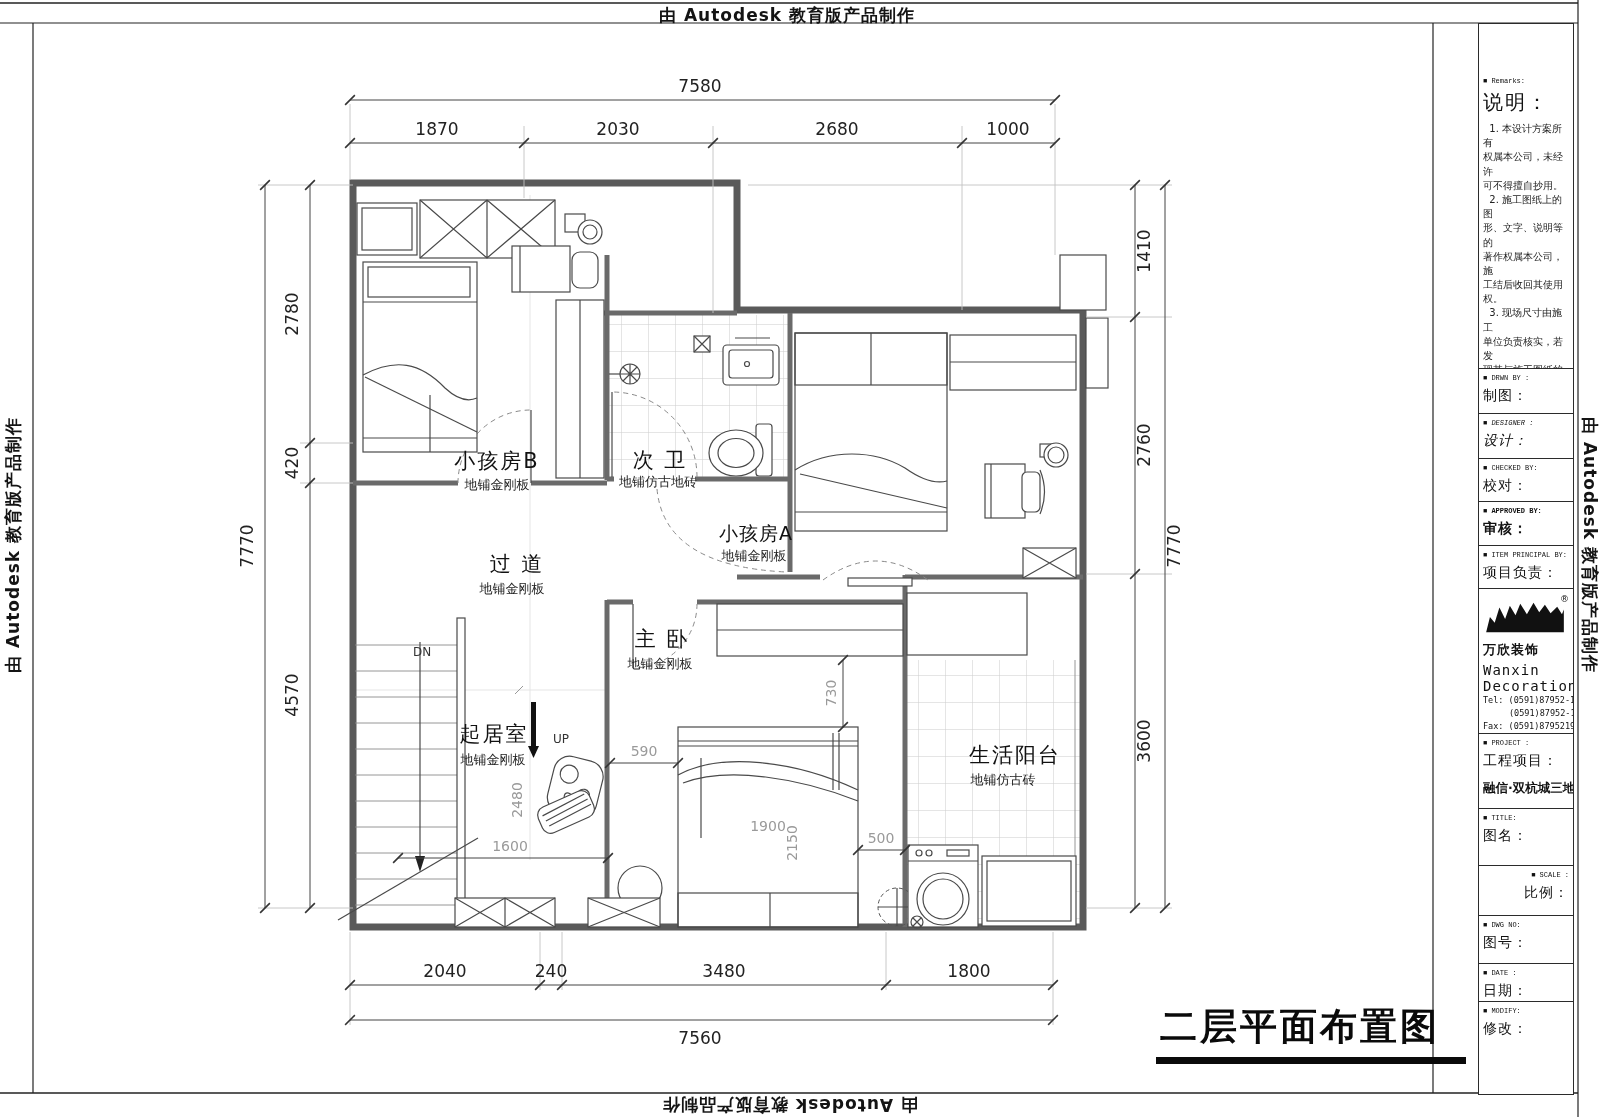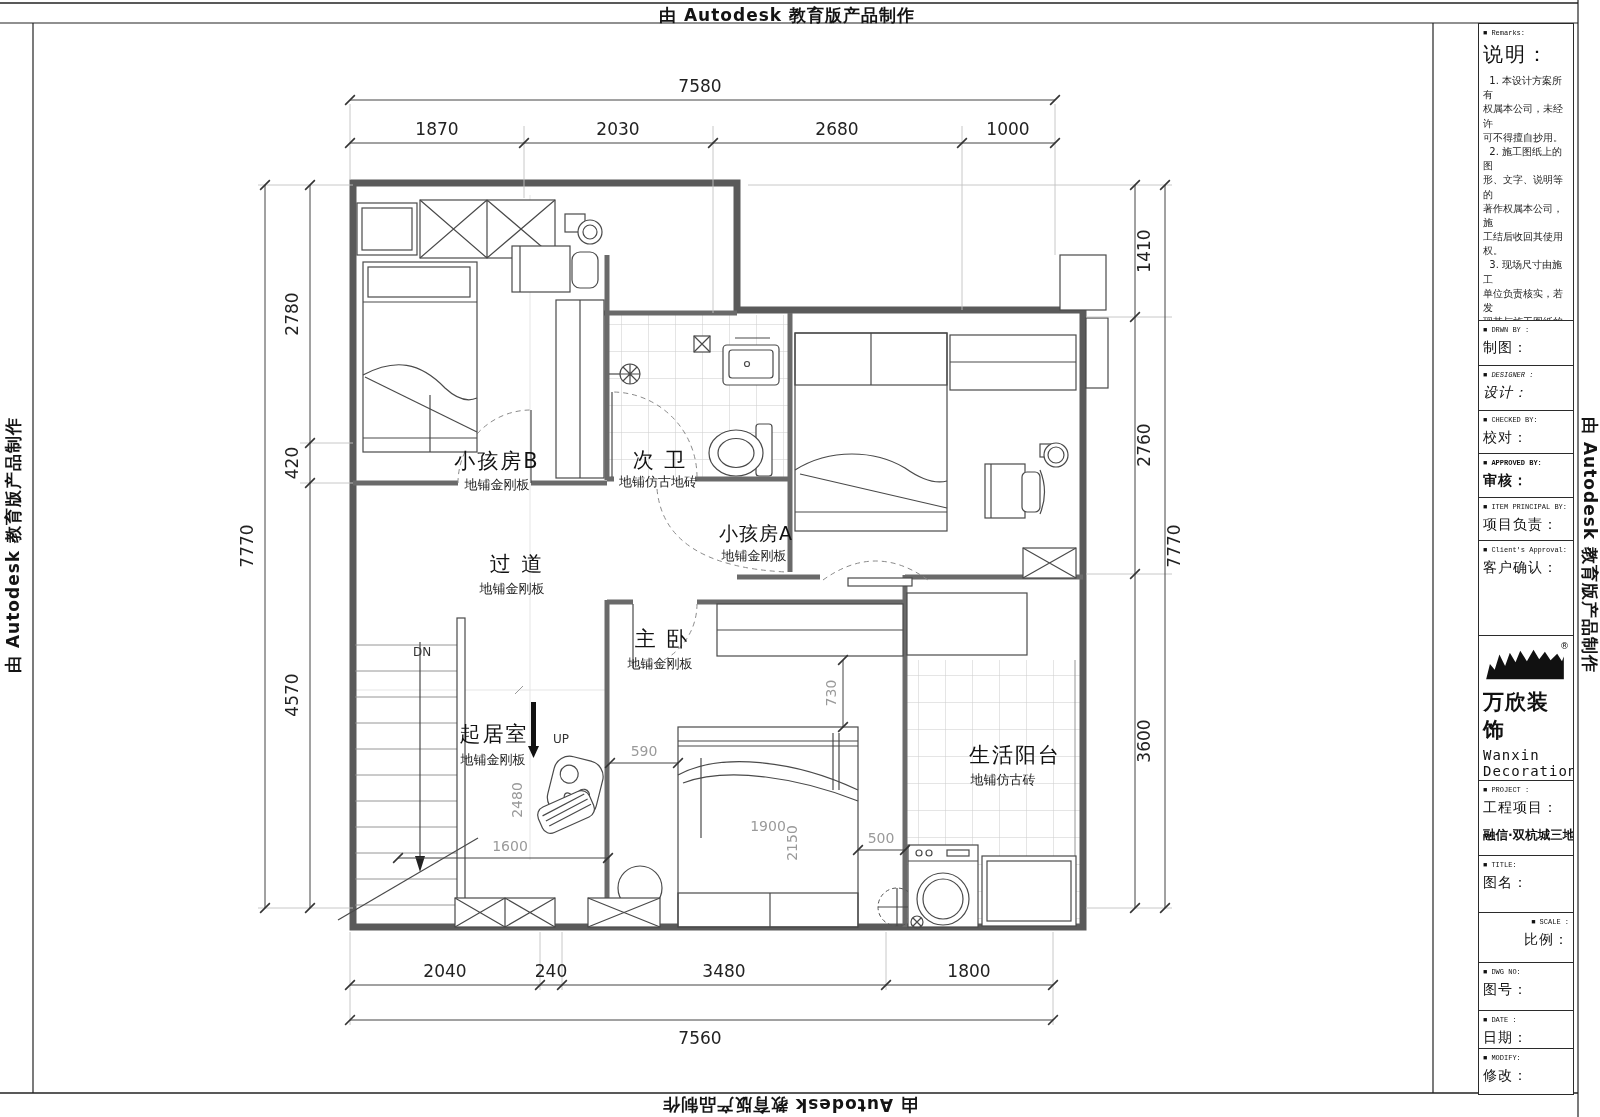--- a/index.html
+++ b/index.html
@@ -10,21 +10,21 @@
   
   .tblock{position:absolute;left:1478px;top:23px;width:96px;height:1072px;border:1.5px solid #2b2b2b;box-sizing:border-box;background:#fff;display:flex;flex-direction:column;}
   .tb-sec{border-bottom:1.5px solid #2b2b2b;box-sizing:border-box;padding:5px 4px;overflow:hidden;flex:0 0 auto;}
   .tb-sec:last-child{border-bottom:none;flex:1 1 auto;}
   .tag{font-family:"Liberation Mono",monospace;font-size:7px;color:#111;white-space:nowrap;letter-spacing:0;}
   .lbl{font-size:14px;color:#111;margin-top:5px;letter-spacing:1px;}
   .remarks-label{font-size:20px;margin-top:4px;letter-spacing:2px;}
   .remarks-body{font-size:10px;line-height:1.42;white-space:pre-wrap;color:#222;margin-top:6px;}
   .logo-wrap{position:relative;margin-top:6px;}
   .reg{position:absolute;right:0;top:-6px;font-size:9px;}
-  .logo-name{font-size:21px;font-weight:bold;letter-spacing:1px;margin-top:1px;}
+  .logo-name{font-size:13px;font-weight:bold;letter-spacing:1px;margin-top:1px;}
   .logo-en{font-family:"DejaVu Sans Mono",monospace;font-size:14px;margin-top:3px;letter-spacing:1px;}
   .contact{font-family:"DejaVu Sans Mono",monospace;font-size:8.5px;line-height:1.5;color:#111;white-space:nowrap;}
   .contact.indent{padding-left:26px;}
   .proj-val{font-size:12.5px;font-weight:bold;margin-top:10px;letter-spacing:0;white-space:nowrap;}
   
   .dtitle{position:absolute;left:1156px;top:1002px;font-size:37px;font-weight:bold;color:#0a0a0a;letter-spacing:3px;border-bottom:7px solid #0a0a0a;padding:0 26px 5px 4px;white-space:nowrap;}
   
   .wallO{fill:none;stroke:#5a5a5a;stroke-width:7;}
   .wallI{fill:none;stroke:#6a6a6a;stroke-width:5;}
   .dim{fill:none;stroke:#444;stroke-width:1;}
@@ -342,24 +342,25 @@
       <polyline class="dim" points="398,858 608,858" marker-start="url(#tk)" marker-end="url(#tk)"></polyline>
       <text class="di" x="510" y="851" text-anchor="middle">1600</text>
     </g>
   </svg>
 
   <div class="banner" style="left:637px;top:5px;">由 Autodesk 教育版产品制作</div>
   <div class="banner" style="left:-137px;top:535px;transform:rotate(-90deg);">由 Autodesk 教育版产品制作</div>
   <div class="banner" style="left:1440px;top:535px;transform:rotate(90deg);">由 Autodesk 教育版产品制作</div>
   <div class="banner" style="left:640px;top:1095px;transform:rotate(180deg);">由 Autodesk 教育版产品制作</div>
 
+  <div class="dtitle">二层平面布置图</div>
 
   <div class="tblock">
 
-    <div class="tb-sec" style="height:297px;">
+    <div class="tb-sec" style="height:297px;margin-top:48px;">
       <div class="tag">■ Remarks:</div>
       <div class="remarks-label">说明：</div>
       <div class="remarks-body">  1. 本设计方案所有
 权属本公司，未经许
 可不得擅自抄用。
   2. 施工图纸上的图
 形、文字、说明等的
 著作权属本公司，施
 工结后收回其使用权。
   3. 现场尺寸由施工
@@ -388,24 +389,20 @@
       <div class="lbl">校对：</div>
     </div>
     <div class="tb-sec" style="height:44px;font-weight:bold;">
       <div class="tag">■ APPROVED  BY:</div>
       <div class="lbl">审核：</div>
     </div>
     <div class="tb-sec" style="height:43px;">
       <div class="tag">■ ITEM PRINCIPAL BY:</div>
       <div class="lbl">项目负责：</div>
     </div>
-    <div class="tb-sec" style="height:95px;">
-      <div class="tag">■ Client's Approval:</div>
-      <div class="lbl">客户确认：</div>
-    </div>
 
     <div class="tb-sec" style="height:145px;">
       <div class="logo-wrap">
         <svg width="84" height="36" viewBox="0 0 86 38">
           <path d="M2,34 L6,18 L11,24 L16,8 L22,20 L27,6 L33,16 L38,4 L45,15 L52,3 L58,13 L64,5 L70,14 L77,7 L82,15 L84,10 L84,34 Z" fill="#111"></path>
         </svg>
         <span class="reg">®</span>
       </div>
       <div class="logo-name">万欣装饰</div>
       <div class="logo-en">Wanxin Decoration</div>

